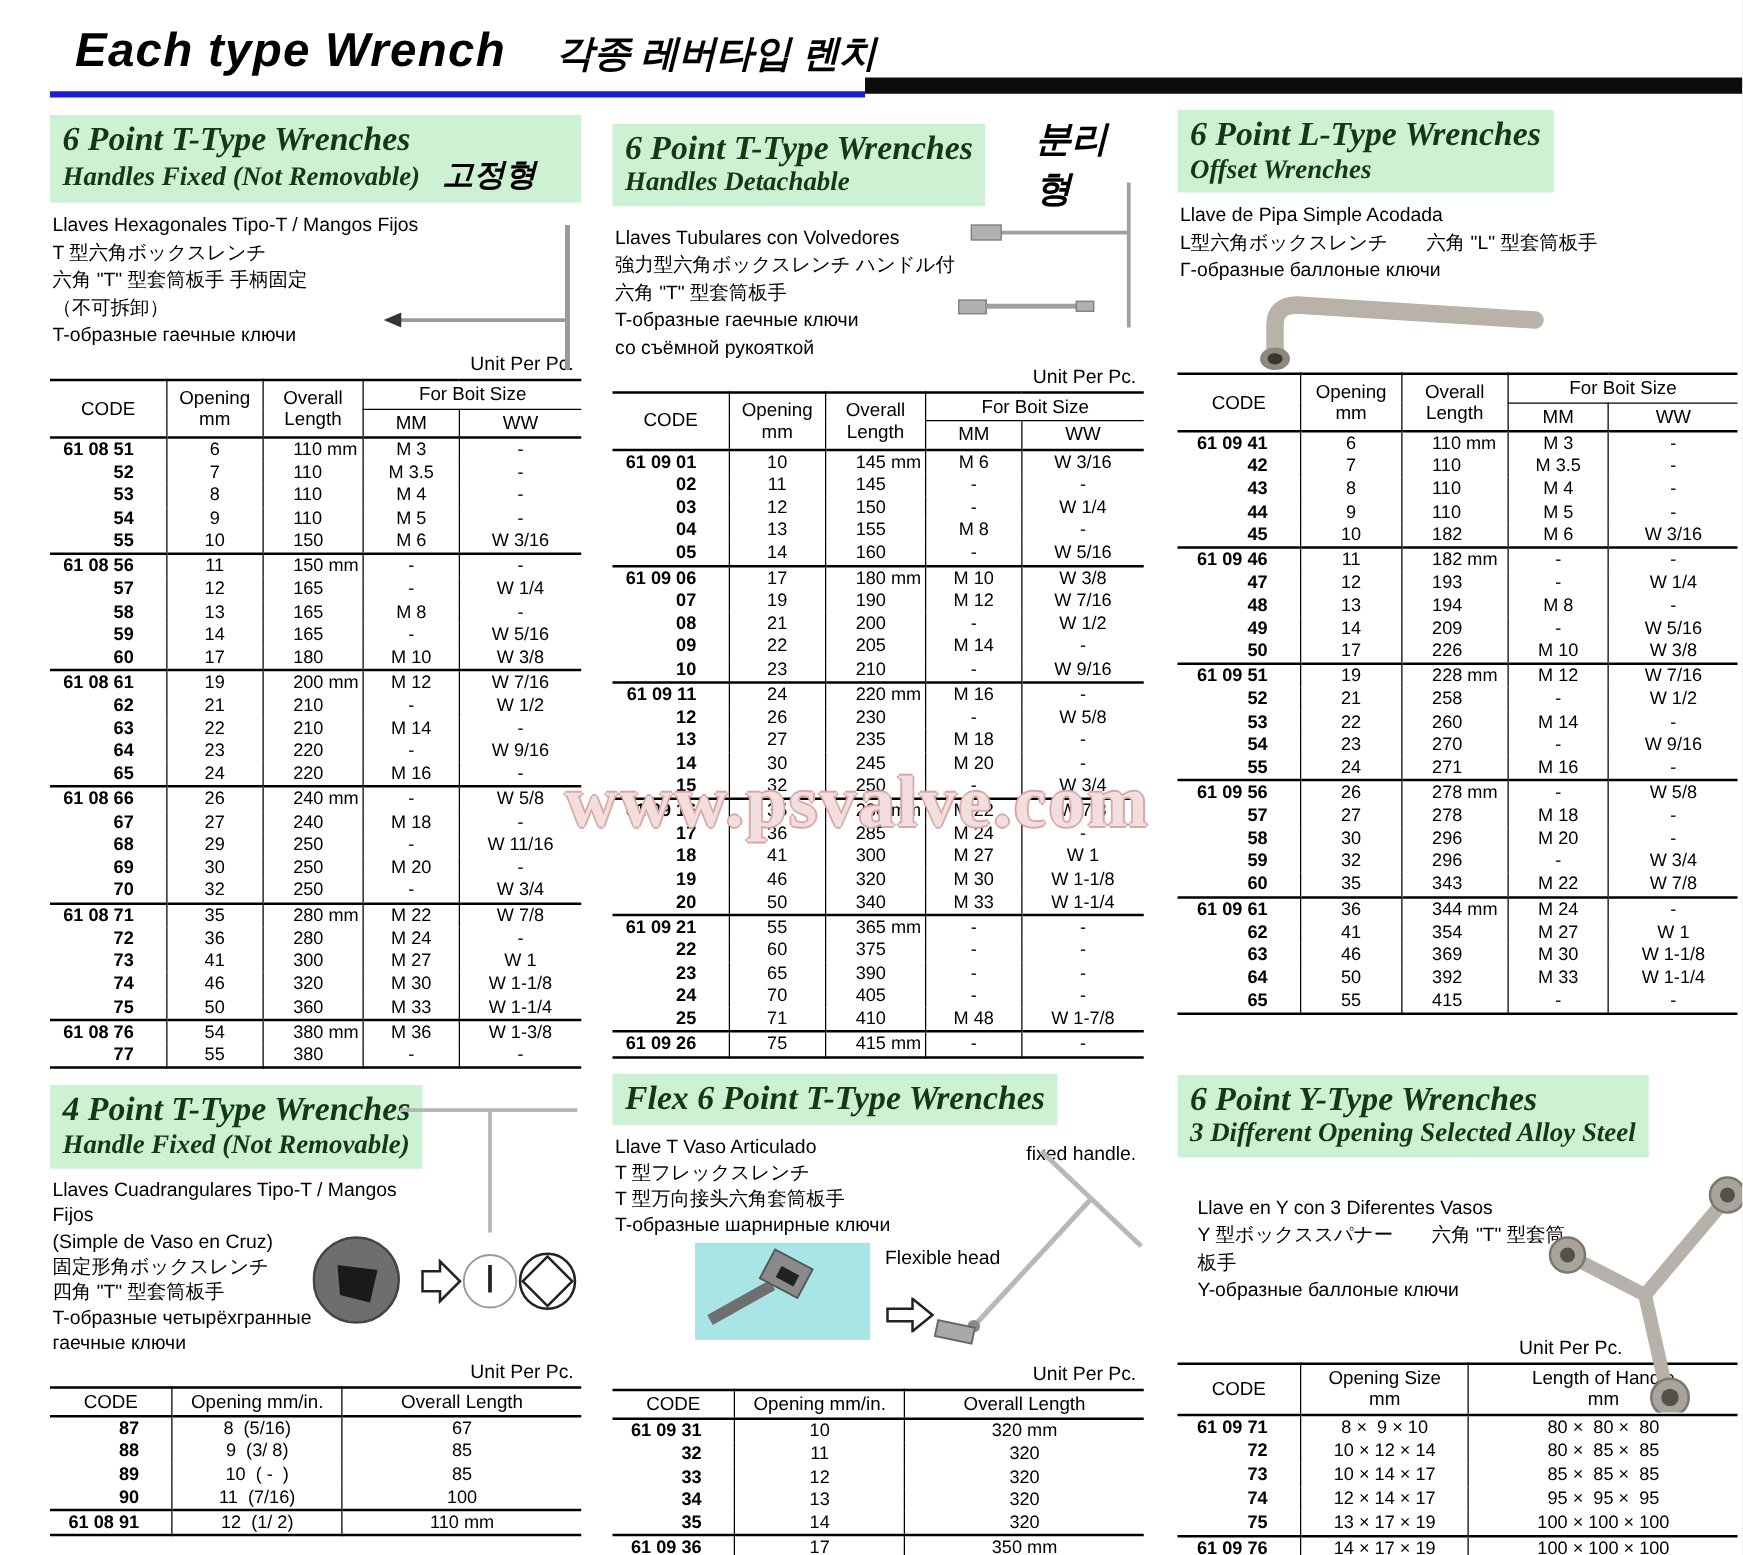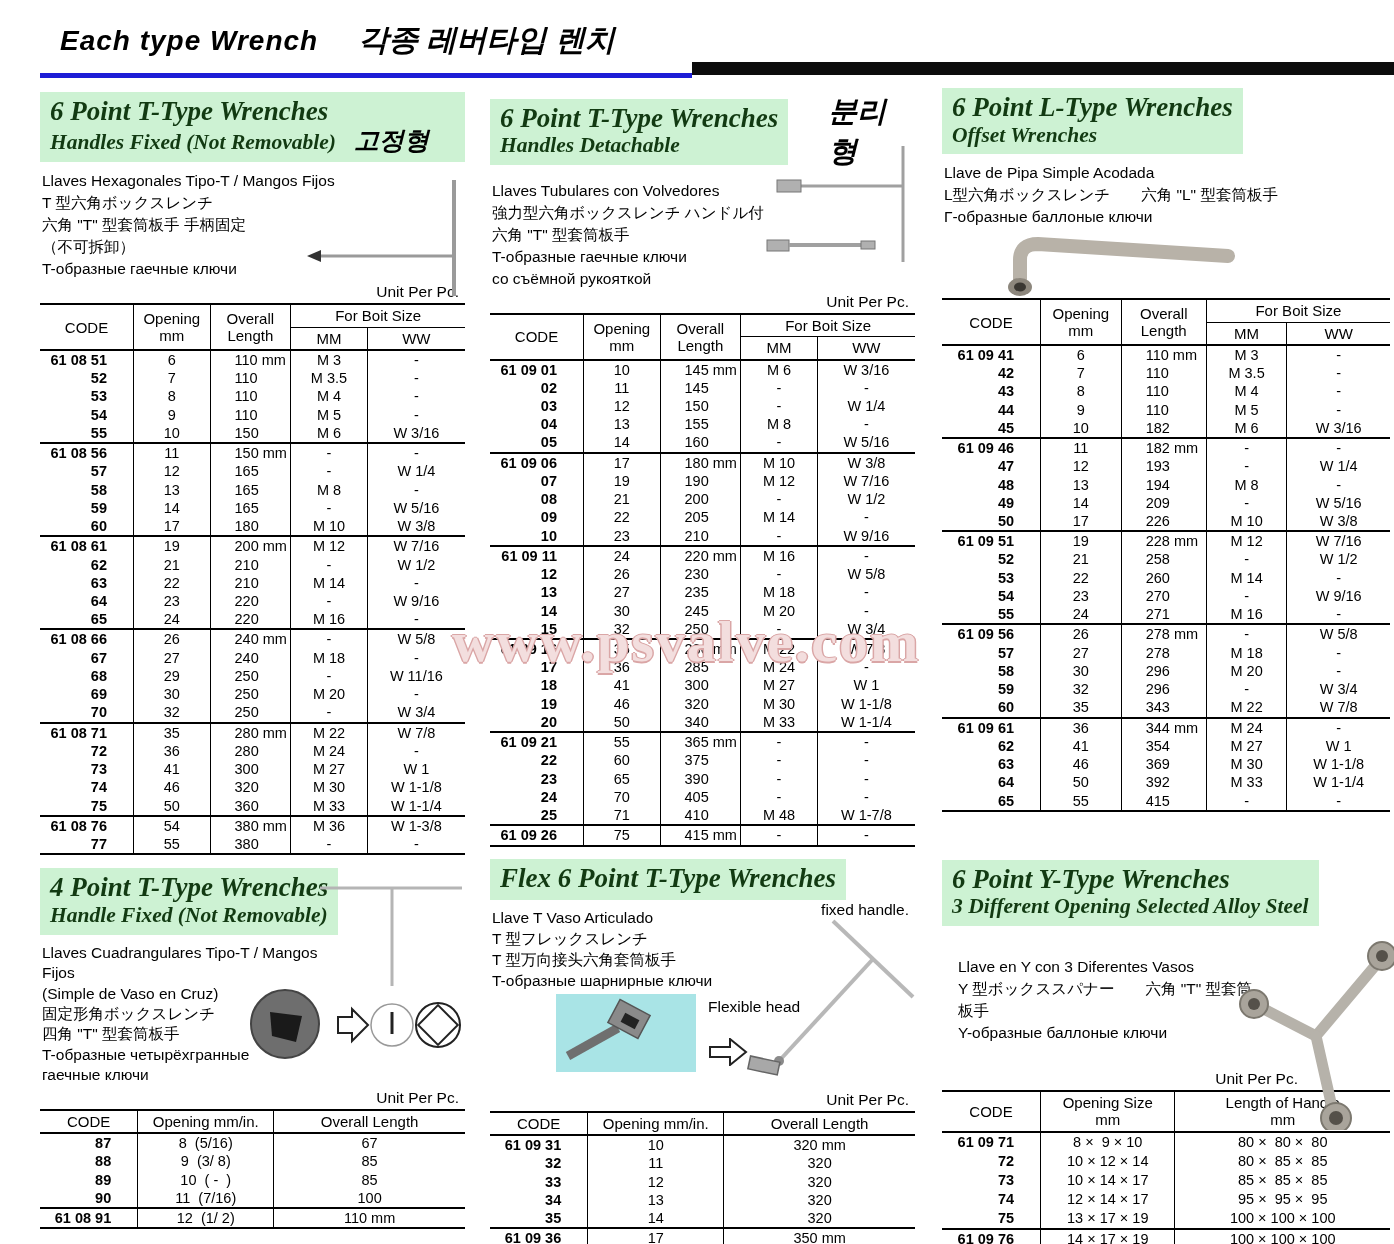--- a/index.html
+++ b/index.html
@@ -1,20 +1,20 @@
 <!DOCTYPE html>
 <html><head>
 <meta charset="utf-8">
 <style>
   html,body{margin:0;padding:0;background:#e8e8e8;}
   .page{position:relative;width:1394px;height:1244px;background:#ffffff;
         font-family:"Liberation Sans",sans-serif;color:#000;overflow:hidden;margin:0 auto;}
   
   .title{position:absolute;left:60px;top:20px;display:flex;align-items:baseline;}
-  .title .en{font-size:28px;font-weight:bold;font-style:italic;letter-spacing:1px;}
+  .title .en{font-size:38px;font-weight:bold;font-style:italic;letter-spacing:1px;}
   .title .ko{font-size:30px;font-weight:bold;font-style:italic;margin-left:40px;}
   .bar-blue{position:absolute;left:40px;top:73px;width:652px;height:5px;background:#1d1dd6;}
   .bar-black{position:absolute;left:692px;top:62px;width:702px;height:13px;background:#0c0c0c;}
   
   .col{position:absolute;}
   .sec{position:relative;}
   
   .sec-head{background:#cdf2d3;padding:5px 10px 7px;color:#123a12;font-family:Liberation Serif, serif;}
   .sec-head.fit{display:inline-block;}
   .sec-head .h1{font-size:27px;font-weight:bold;font-style:italic;line-height:1.1;white-space:nowrap;}
@@ -638,21 +638,21 @@
     <section class="sec" style="margin-top:12px;">
       <div class="sec-head fit">
         <div class="h1">Flex 6 Point T-Type Wrenches</div>
       </div>
       <div class="desc" style="width:290px;line-height:1.35;">
         <div>Llave T Vaso Articulado</div>
         <div>T 型フレックスレンチ</div>
         <div>T 型万向接头六角套筒板手</div>
         <div>T-образные шарнирные ключи</div>
       </div>
-      <div class="lbl" style="right:6px;top:42px;">fixed handle.</div>
+      <div class="lbl" style="right:6px;top:56px;">fixed handle.</div>
       <svg class="img-abs" style="right:0;top:54px;" width="180" height="178">
         <line x1="98" y1="8" x2="178" y2="84" stroke="#b8b8b8" stroke-width="4"></line>
         <line x1="138" y1="46" x2="44" y2="148" stroke="#b8b8b8" stroke-width="4"></line>
         <circle cx="44" cy="148" r="5" fill="#8a8a8a"></circle>
         <rect x="14" y="146" width="30" height="13" fill="#a8a8a8" stroke="#666" stroke-width="1.5" transform="rotate(12 29 152)"></rect>
       </svg>
       <div class="flex-zone">
         <svg class="img-abs" style="left:66px;top:2px;" width="140" height="78">
           <rect x="0" y="0" width="140" height="78" fill="#a9e4e6"></rect>
           <line x1="12" y1="62" x2="62" y2="34" stroke="#6f6f6f" stroke-width="9"></line>

